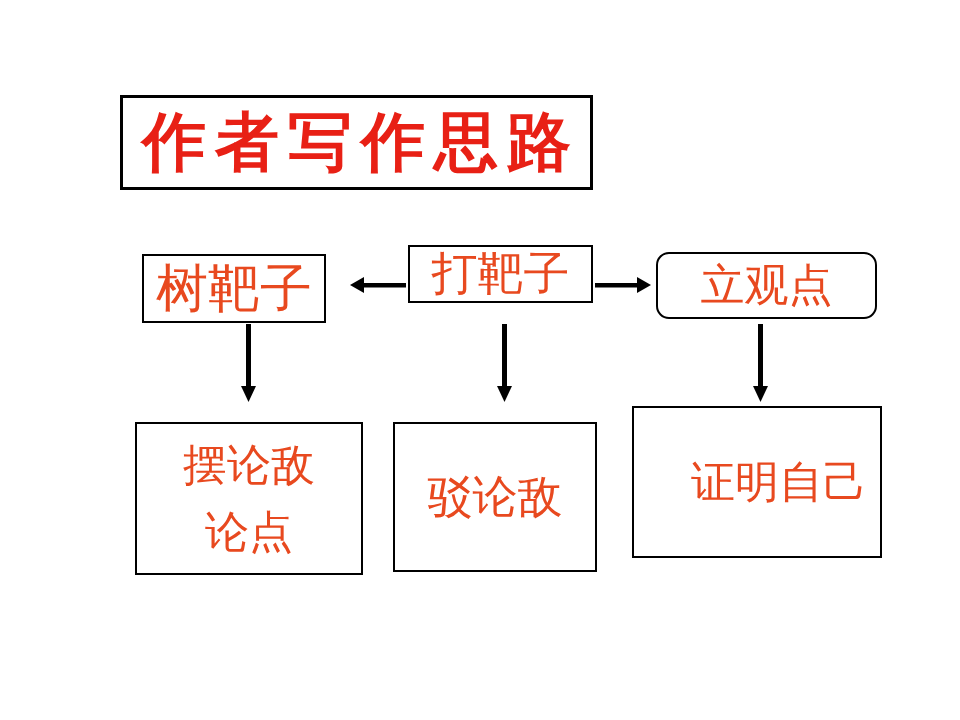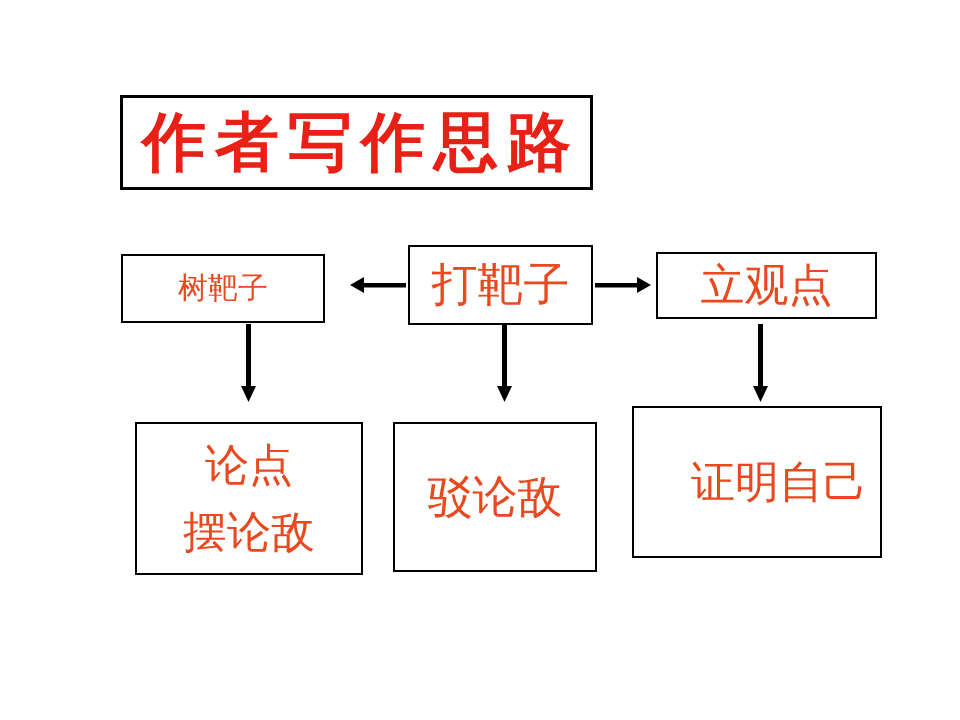--- a/index.html
+++ b/index.html
@@ -27,23 +27,23 @@
     white-space: nowrap;
   }
   .box {
     position: absolute;
     border: 2px solid var(--border, #000);
     box-sizing: border-box;
     display: flex; align-items: center; justify-content: center;
     color: var(--flow-color, #e8491f);
     white-space: nowrap;
   }
-  .b-tl { left: 121px; top: 232px; width: 204px; height: 69px; font-size: 30px; }
-  .b-tm { left: 408px; top: 223px; width: 185px; height: 80px; font-size: 46px; }
-  .b-tr { left: 656px; top: 230px; width: 221px; height: 67px; font-size: 44px; }
+  .b-tl { left: 142px; top: 232px; width: 184px; height: 69px; font-size: 52px; }
+  .b-tm { left: 408px; top: 223px; width: 185px; height: 58px; font-size: 46px; }
+  .b-tr { left: 656px; top: 230px; width: 221px; height: 67px; font-size: 44px; border-radius: 13px; }
   .col  { flex-direction: column; justify-content: space-around; padding: 8px 0; }
   .b-bl { left: 135px; top: 400px; width: 228px; height: 153px; font-size: 44px; }
   .b-bm { left: 393px; top: 400px; width: 204px; height: 150px; font-size: 45px; }
   .b-br { left: 632px; top: 384px; width: 250px; height: 152px; font-size: 44px; padding-left: 44px; }
   .box .line { display: block; line-height: 1.1; }
   .arrow {
     position: absolute;
     color: var(--line-color, #000);
     line-height: 0;
   }
@@ -104,22 +104,22 @@
   </span>
 
   <span class="arrow a-d3">
     <svg width="24" height="78" viewBox="0 0 24 78" fill="currentColor">
       <rect x="10" y="0" width="5" height="64"></rect>
       <polygon points="12.5,78 5,62 20,62"></polygon>
     </svg>
   </span>
 
   <div class="box col b-bl">
+    <span class="line">摆论敌</span>
     <span class="line">论点</span>
-    <span class="line">摆论敌</span>
   </div>
 
   <div class="box col b-bm">
     <span class="line">驳论敌</span>
   </div>
 
   <div class="box col b-br">
     <span class="line">证明自己</span>
   </div>
 

